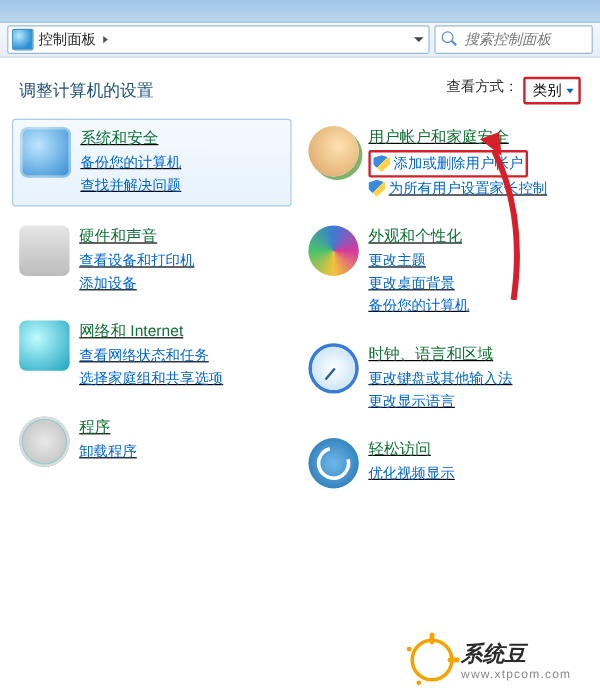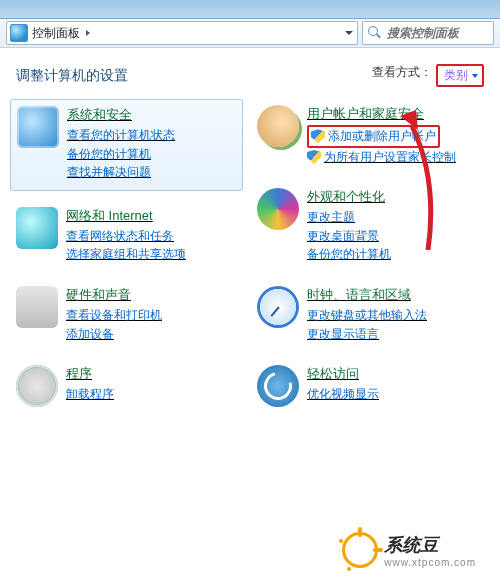--- a/index.html
+++ b/index.html
@@ -14,29 +14,29 @@
   .cp-icon { width: 18px; height: 18px; margin: 0 4px 0 3px; background: radial-gradient(circle at 30% 30%, #b7eaff, #2a8fd6 70%); border: 1px solid #4a90c2; border-radius: 2px; box-sizing: border-box; }
   .addr-sep { width:0; height:0; border-left:4px solid #555; border-top:3px solid transparent; border-bottom:3px solid transparent; margin: 0 6px; }
   .addr-text { color: #222; }
   .addr-drop { width: 16px; display:flex; align-items:center; justify-content:center; }
   .addr-drop::after { content:""; border-top:4px solid #444; border-left:4px solid transparent; border-right:4px solid transparent; }
 
   .search-box { display: flex; align-items: center; width: 130px; height: 22px; margin-right: 6px; background: #fff; border: 1px solid #9db9d2; border-radius: 2px; }
   .search-icon { width: 16px; height: 16px; margin: 0 2px 0 4px; position: relative; }
   .search-icon::before { content:""; position:absolute; width:8px; height:8px; border:1.5px solid #5a91c2; border-radius:50%; left:1px; top:1px; }
   .search-icon::after { content:""; position:absolute; width:5px; height:1.5px; background:#5a91c2; transform:rotate(45deg); left:9px; top:10px; }
-  .search-input { border:none; outline:none; font-size:12px; color:#888; width: 100px; font-style: italic; font-weight: bold; }
+  .search-input { border:none; outline:none; font-size:12px; color:#888; width: 100px; font-style: italic; }
 
   
   .content { padding: 16px 16px 0 16px; }
   .content-header { display:flex; justify-content: space-between; align-items: center; margin-bottom: 18px; }
   .page-title { font-size: 14px; color: #1f4e79; }
   .view-mode { display:flex; align-items:flex-start; font-size:12px; color:#333; }
   .view-label { margin-right: 4px; }
-  .category-btn { display:flex; align-items:center; border: 2px solid #d4202a; padding: 1px 4px 1px 6px; border-radius: 2px; color:#8b5cf6; cursor:pointer; }
+  .category-btn { display:flex; align-items:center; border: 2px solid #d4202a; padding: 1px 4px 1px 6px; border-radius: 2px; color:#000000; cursor:pointer; }
   .category-btn .caret { width:0; height:0; border-top:4px solid #0066cc; border-left:3px solid transparent; border-right:3px solid transparent; margin-left:4px; }
 
   .columns { display:flex; }
   .col { flex:1; }
   .col-left { padding-right: 10px; }
   .col-right { padding-left: 4px; }
 
   .category { display:flex; margin-bottom: 22px; }
   .cat-icon { width: 42px; height: 42px; flex:none; margin-right: 8px; border-radius: 6px; }
   .cat-body { flex:1;text-decoration:underline; }
@@ -113,42 +113,41 @@
 
   <div class="columns">
 
     <div class="col col-left">
 
       <div class="sel-box">
         <div class="category" style="margin-bottom:0">
           <div class="cat-icon ic-security"></div>
           <div class="cat-body">
             <div class="cat-title">系统和安全</div>
-            <a class="cat-link">查看您的计算机状态</a>
             <a class="cat-link">备份您的计算机</a>
             <a class="cat-link">查找并解决问题</a>
           </div>
         </div>
       </div>
 
       <div class="category">
+        <div class="cat-icon ic-hardware"></div>
+        <div class="cat-body">
+          <div class="cat-title">硬件和声音</div>
+          <a class="cat-link">查看设备和打印机</a>
+          <a class="cat-link">添加设备</a>
+        </div>
+      </div>
+
+      <div class="category">
         <div class="cat-icon ic-network"></div>
         <div class="cat-body">
           <div class="cat-title">网络和 Internet</div>
           <a class="cat-link">查看网络状态和任务</a>
           <a class="cat-link">选择家庭组和共享选项</a>
-        </div>
-      </div>
-
-      <div class="category">
-        <div class="cat-icon ic-hardware"></div>
-        <div class="cat-body">
-          <div class="cat-title">硬件和声音</div>
-          <a class="cat-link">查看设备和打印机</a>
-          <a class="cat-link">添加设备</a>
         </div>
       </div>
 
       <div class="category">
         <div class="cat-icon ic-programs"></div>
         <div class="cat-body">
           <div class="cat-title">程序</div>
           <a class="cat-link">卸载程序</a>
         </div>
       </div>

